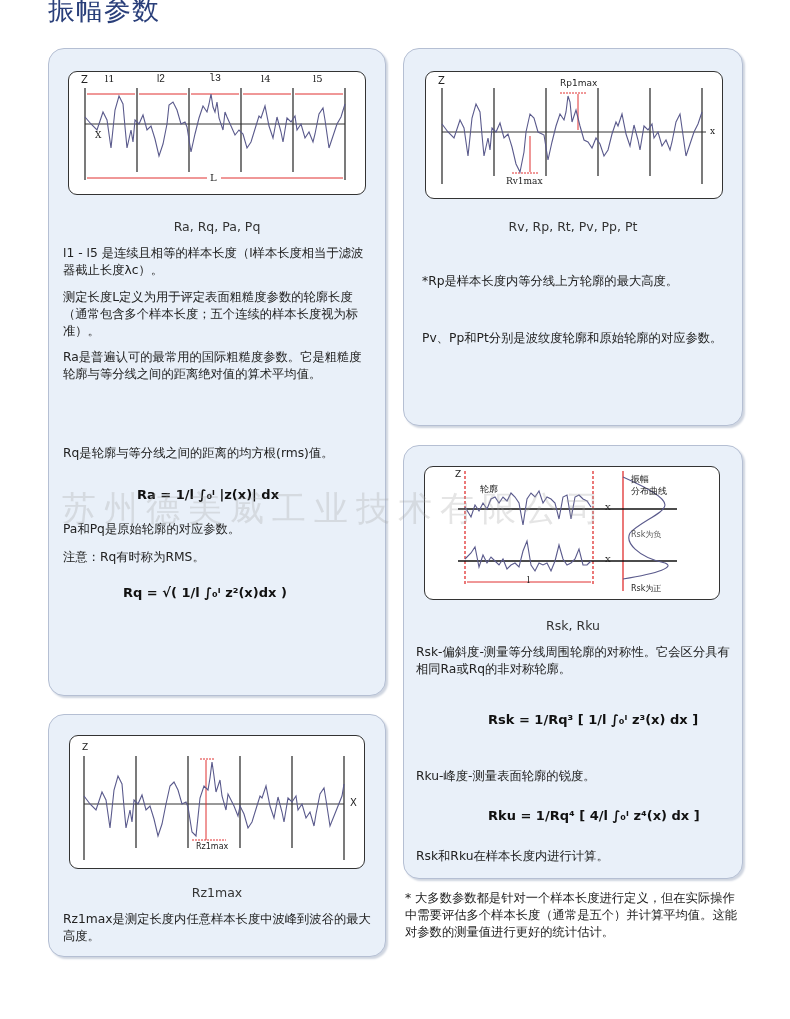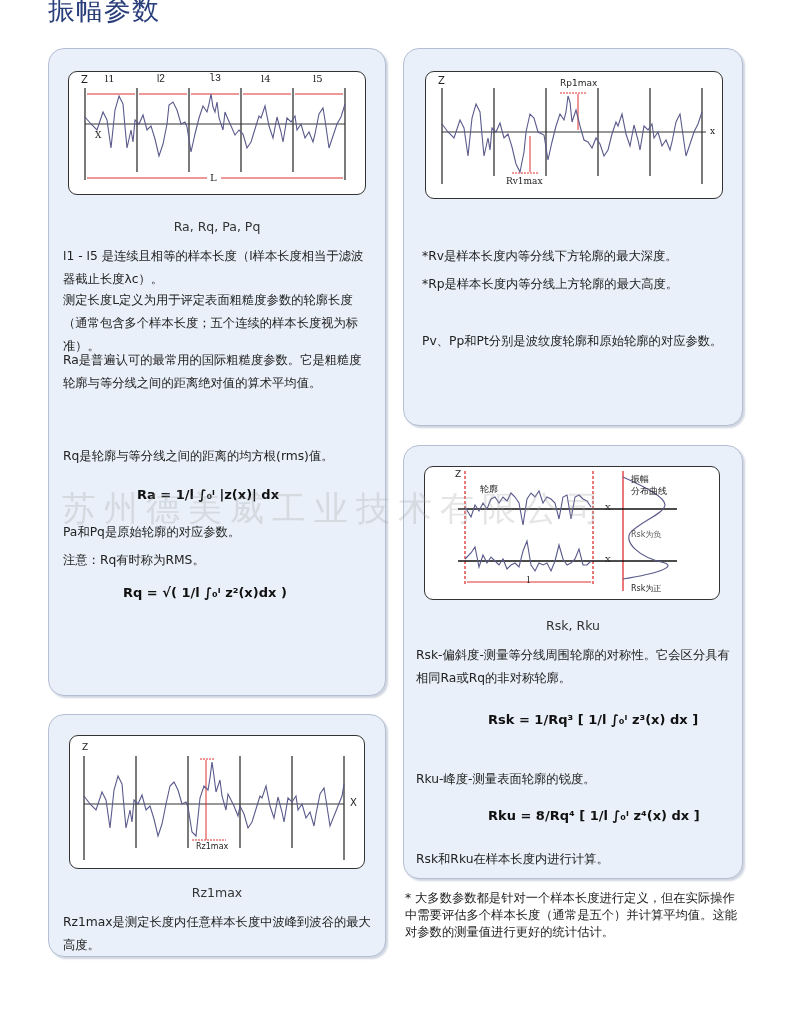--- a/index.html
+++ b/index.html
@@ -2,21 +2,21 @@
 <html><head>
 <meta charset="utf-8">
 <style>
 *{box-sizing:border-box;margin:0;padding:0}
 body{width:790px;height:1019px;background:#fff;font-family:"DejaVu Sans","Liberation Sans",sans-serif;position:relative;overflow:hidden;color:#222}
 .title{position:absolute;left:48px;top:-8px;font-size:27px;color:#2a3f7a;font-family:"DejaVu Sans",sans-serif;font-weight:normal;letter-spacing:1px}
 .card{position:absolute;background:#e9f0f9;border:1.5px solid #b5bfd3;border-radius:16px;box-shadow:2px 2px 2px #cfd5e0}
 .fig{position:absolute;background:#fff;border:1.5px solid #333;border-radius:9px}
 .fig svg{position:absolute;left:0;top:0}
 .cap{position:absolute;width:100%;text-align:center;font-size:12.5px;color:#333}
-.p{position:absolute;font-size:12.3px;line-height:23px;color:#222}
+.p{position:absolute;font-size:12.3px;line-height:17px;color:#222}
 .f{position:absolute;font-weight:bold;font-size:13px;color:#111;white-space:nowrap}
 .wm{position:absolute;left:62px;top:486px;font-size:34px;color:rgba(160,160,160,0.28);letter-spacing:8px;white-space:nowrap;pointer-events:none}
 .note{position:absolute;left:405px;top:890px;width:340px;font-size:12.3px;line-height:17px;color:#222}
 </style>
 </head>
 <body>
 
 <div class="title">振幅参数</div>
 
 <div class="card" style="left:48px;top:48px;width:338px;height:648px">
@@ -80,21 +80,21 @@
         <line x1="86" y1="101" x2="112" y2="101" stroke-dasharray="2,1"></line>
           <line x1="134" y1="21" x2="160" y2="21" stroke-dasharray="2,1"></line>
       </g>
       <polyline fill="none" stroke="#5a5a8c" stroke-width="1.1" points="16,52 22,60 28,66 34,48 38,56 42,84 46,46 50,32 54,40 56,63 58,84 62,66 64,78 66,56 70,60 74,51 78,66 82,62 86,75 90,92 94,100 98,80 100,60 104,42 108,46 112,60 116,62 118,63 122,88 126,70 130,54 134,42 138,48 140,40 142,24 144,30 146,50 150,38 154,54 158,68 162,70 166,76 170,66 174,72 178,84 182,78 186,62 190,50 192,54 196,42 200,62 204,74 208,53 212,68 214,78 218,54 222,58 226,52 228,66 232,60 236,74 240,68 244,78 246,70 250,50 254,42 256,56 260,84 264,72 268,60 272,52 276,40"></polyline>
     </svg>
     <div style="position:absolute;left:12px;top:3px;font-size:10px">Z</div>
     <div style="position:absolute;left:284px;top:54px;font-size:9px;font-family:'DejaVu Serif',serif">x</div>
     <div style="position:absolute;left:134px;top:6px;font-size:9px">Rp1max</div>
     <div style="position:absolute;left:80px;top:104px;font-size:9px;font-family:'DejaVu Serif',serif">Rv1max</div>
   </div>
-  <div class="p" style="left:18px;top:196px;width:310px">*Rv是样本长度内等分线下方轮廓的最大深度。</div>
+  <div class="cap" style="top:170px">Rv, Rp, Rt, Pv, Pp, Pt</div>
   <div class="p" style="left:18px;top:224px;width:310px">*Rp是样本长度内等分线上方轮廓的最大高度。</div>
   <div class="p" style="left:18px;top:281px;width:310px">Pv、Pp和Pt分别是波纹度轮廓和原始轮廓的对应参数。</div>
 </div>
 
 <div class="card" style="left:403px;top:445px;width:340px;height:434px">
   <div class="fig" style="left:20px;top:20px;width:296px;height:134px">
     <svg width="296" height="134">
       <g stroke="#e03030" stroke-width="1.3" stroke-dasharray="3,2">
           <line x1="40" y1="4" x2="40" y2="118"></line>
           <line x1="168" y1="4" x2="168" y2="118"></line>
@@ -116,21 +116,21 @@
     <div style="position:absolute;left:180px;top:36px;font-size:8px;font-family:'DejaVu Serif',serif">X</div>
     <div style="position:absolute;left:180px;top:88px;font-size:8px;font-family:'DejaVu Serif',serif">X</div>
     <div style="position:absolute;left:206px;top:62px;font-size:8px;color:#555">Rsk为负</div>
     <div style="position:absolute;left:206px;top:116px;font-size:8px">Rsk为正</div>
     <div style="position:absolute;left:102px;top:108px;font-size:9px;font-family:'DejaVu Serif',serif">l</div>
   </div>
   <div class="cap" style="top:172px">Rsk, Rku</div>
   <div class="p" style="left:12px;top:198px;width:316px">Rsk-偏斜度-测量等分线周围轮廓的对称性。它会区分具有相同Ra或Rq的非对称轮廓。</div>
   <div class="f" style="left:84px;top:266px">Rsk = 1/Rq³ [ 1/l ∫₀ˡ z³(x) dx ]</div>
   <div class="p" style="left:12px;top:322px;width:316px">Rku-峰度-测量表面轮廓的锐度。</div>
-  <div class="f" style="left:84px;top:362px">Rku = 8/Rq⁴ [ 1/l ∫₀ˡ z⁴(x) dx ]</div>
+  <div class="f" style="left:84px;top:362px">Rku = 1/Rq⁴ [ 4/l ∫₀ˡ z⁴(x) dx ]</div>
   <div class="p" style="left:12px;top:402px;width:316px">Rsk和Rku在样本长度内进行计算。</div>
 </div>
 
 <div class="card" style="left:48px;top:714px;width:338px;height:243px">
   <div class="fig" style="left:20px;top:20px;width:296px;height:134px">
     <svg width="296" height="134">
       <g stroke="#333" stroke-width="1.3">
         <line x1="14" y1="20" x2="14" y2="124"></line>
           <line x1="66" y1="20" x2="66" y2="112"></line>
           <line x1="118" y1="20" x2="118" y2="112"></line>

